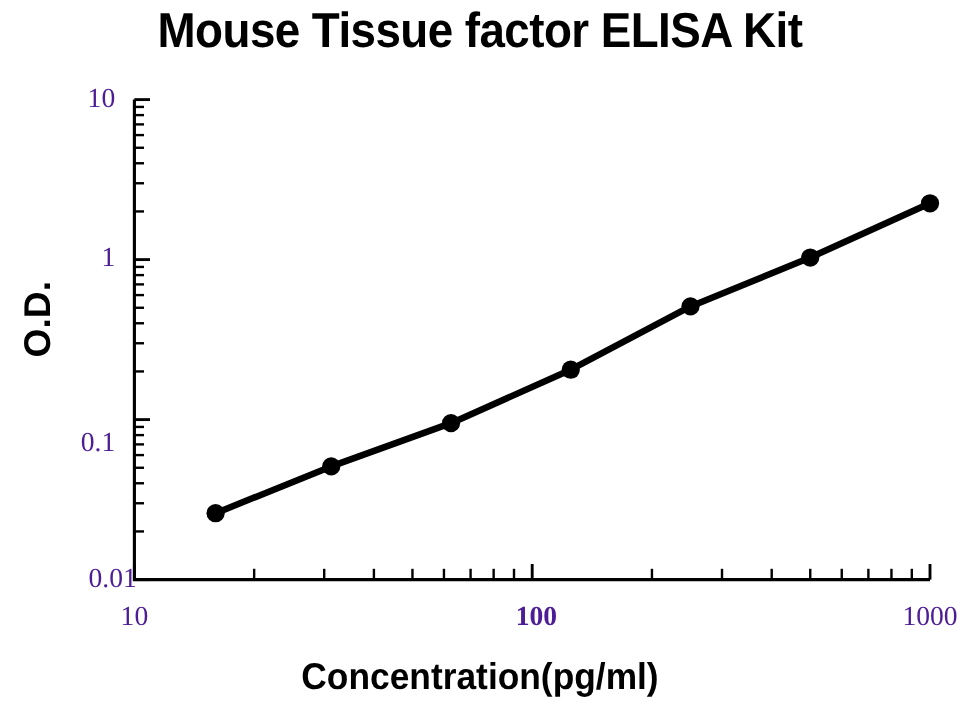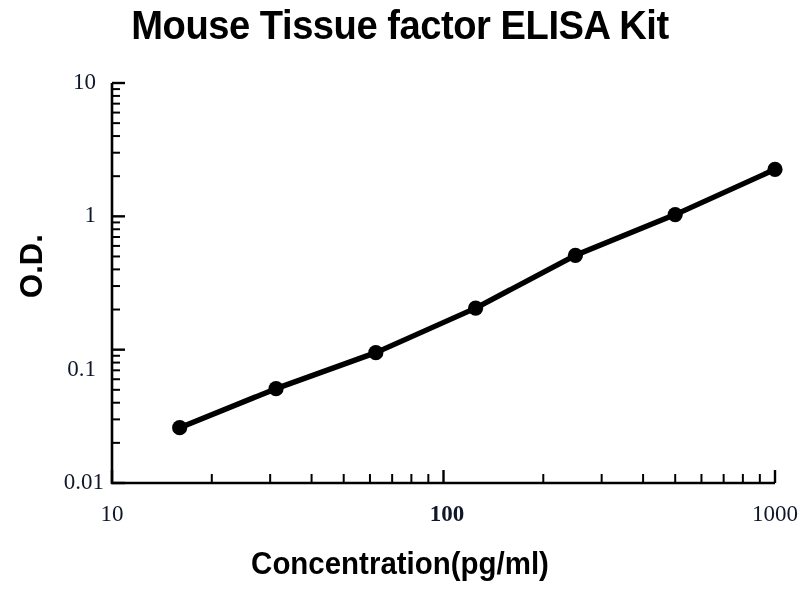--- a/index.html
+++ b/index.html
@@ -55,21 +55,21 @@
     font-size: 31px;
     color: #000000;
     transform: rotate(-90deg);
     transform-origin: center center;
     white-space: nowrap;
   }
   .tick-label {
     position: absolute;
     font-family: "Liberation Serif", serif;
     font-size: 23px;
-    color: #0f172a;
+    color: #4c1d95;
     white-space: nowrap;
   }
   .ytick-label {
     text-align: right;
   }
   .xtick-label {
     text-align: center;
   }
   #plot-svg {
     position: absolute;
@@ -149,21 +149,21 @@
         <circle cx="276.04" cy="388.66" r="7.6" fill="#000000"></circle>
         <circle cx="375.83" cy="352.64" r="7.6" fill="#000000"></circle>
         <circle cx="475.63" cy="308.10" r="7.6" fill="#000000"></circle>
         <circle cx="575.42" cy="255.32" r="7.6" fill="#000000"></circle>
         <circle cx="675.21" cy="214.62" r="7.6" fill="#000000"></circle>
         <circle cx="775.00" cy="169.38" r="7.6" fill="#000000"></circle>
       </g>
   </svg>
 
   <div id="y-tick-labels">
-      <div class="tick-label ytick-label" style="left: 8px; width: 96px; top: 469px;">0.01</div>
+      <div class="tick-label ytick-label" style="left: 18px; width: 96px; top: 469px;">0.01</div>
       <div class="tick-label ytick-label" style="left: 0px; width: 96px; top: 335.667px; margin-top: 20px;">0.1</div>
       <div class="tick-label ytick-label" style="left: 0px; width: 96px; top: 202.333px;">1</div>
       <div class="tick-label ytick-label" style="left: 0px; width: 96px; top: 69px;">10</div>
     </div>
   <div id="x-tick-labels">
       <div class="tick-label xtick-label" style="left: 52px; width: 120px; top: 501px;">10</div>
       <div class="tick-label xtick-label" style="left: 387px; width: 120px; top: 501px; font-weight: bold;">100</div>
       <div class="tick-label xtick-label" style="left: 715px; width: 120px; top: 501px;">1000</div>
     </div>
 

